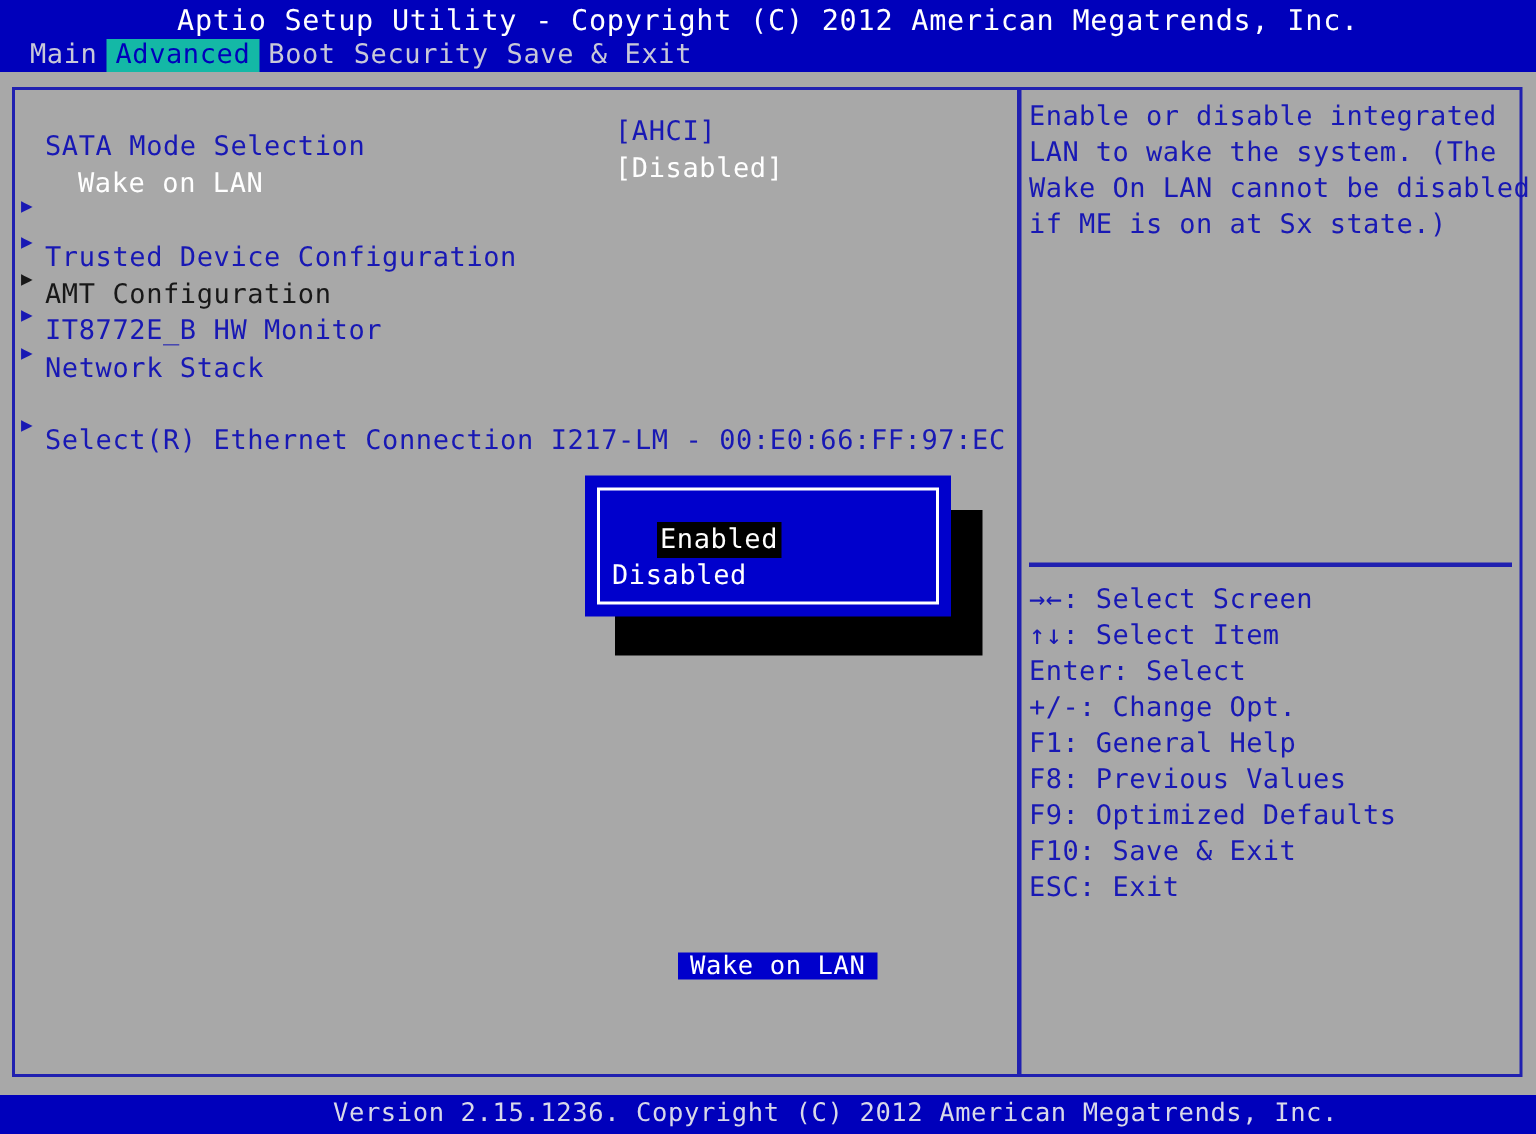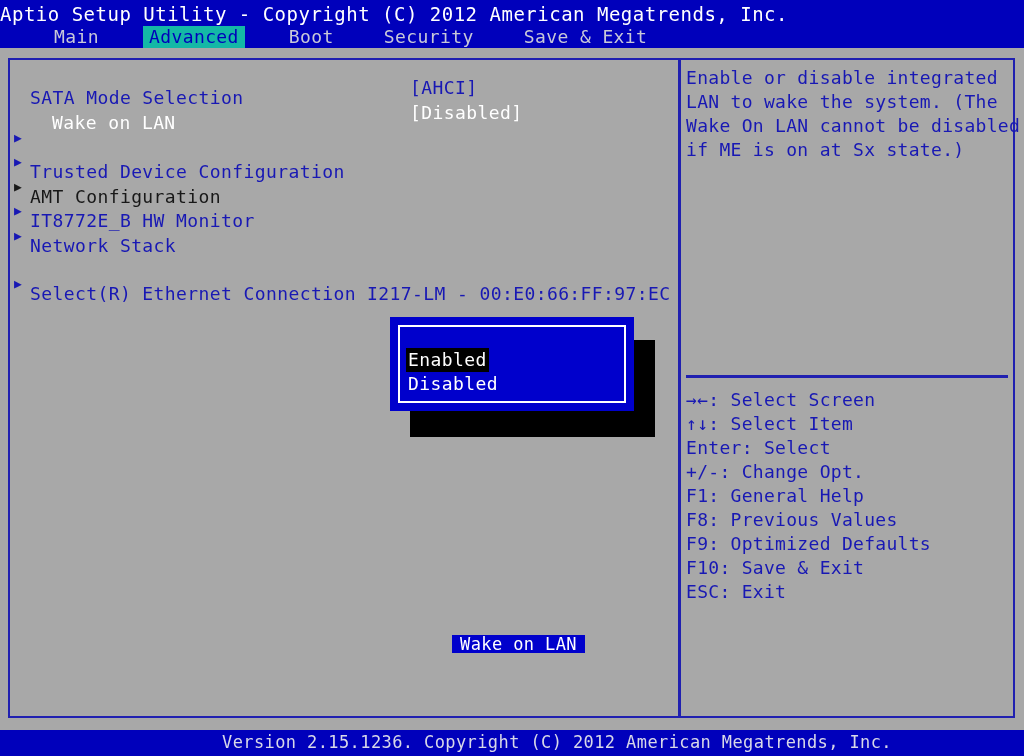--- a/index.html
+++ b/index.html
@@ -21,32 +21,32 @@
   #header-bar {
     position: absolute;
     left: 0; top: 0;
     width: 1024px; height: 48px;
     background: #0000bb;
   }
   #title-line {
     position: absolute;
     left: 0; top: 3px;
     width: 1024px;
+    text-align: center;
     color: #ffffff;
     font-size: 19px;
     letter-spacing: 0.5px;
     white-space: pre;
   }
   #menu-row {
     position: absolute;
-    left: 48px; top: 26px;
+    left: 14px; top: 26px;
     height: 22px;
     display: flex;
     align-items: flex-end;
-    gap: 38px;
   }
   .menu-tab {
     color: #c8c8d8;
     font-size: 18px;
     line-height: 22px;
     padding: 0 6px;
     white-space: pre;
     letter-spacing: 0.4px;
   }
   .menu-tab.active {
@@ -261,21 +261,21 @@
       <div class="legend-line">F8: Previous Values</div>
       <div class="legend-line">F9: Optimized Defaults</div>
       <div class="legend-line">F10: Save &amp; Exit</div>
       <div class="legend-line">ESC: Exit</div>
     </div>
 
   <div id="dialog-shadow"></div>
   <div id="dialog">
     <div id="dialog-inner"></div>
     <div id="dialog-options">
-        <div class="dlg-opt selected" style="top: 31px;">Enabled</div>
+        <div class="dlg-opt selected" style="top: 31px; margin-left: 32px;">Enabled</div>
         <div class="dlg-opt" style="top: 55px;">Disabled</div>
       </div>
   </div>
   <div id="dialog-title-wrap">
     <span id="dialog-title">Wake on LAN</span>
   </div>
 
   <div id="footer-bar">
     <div id="footer-text">Version 2.15.1236. Copyright (C) 2012 American Megatrends, Inc.</div>
   </div>

